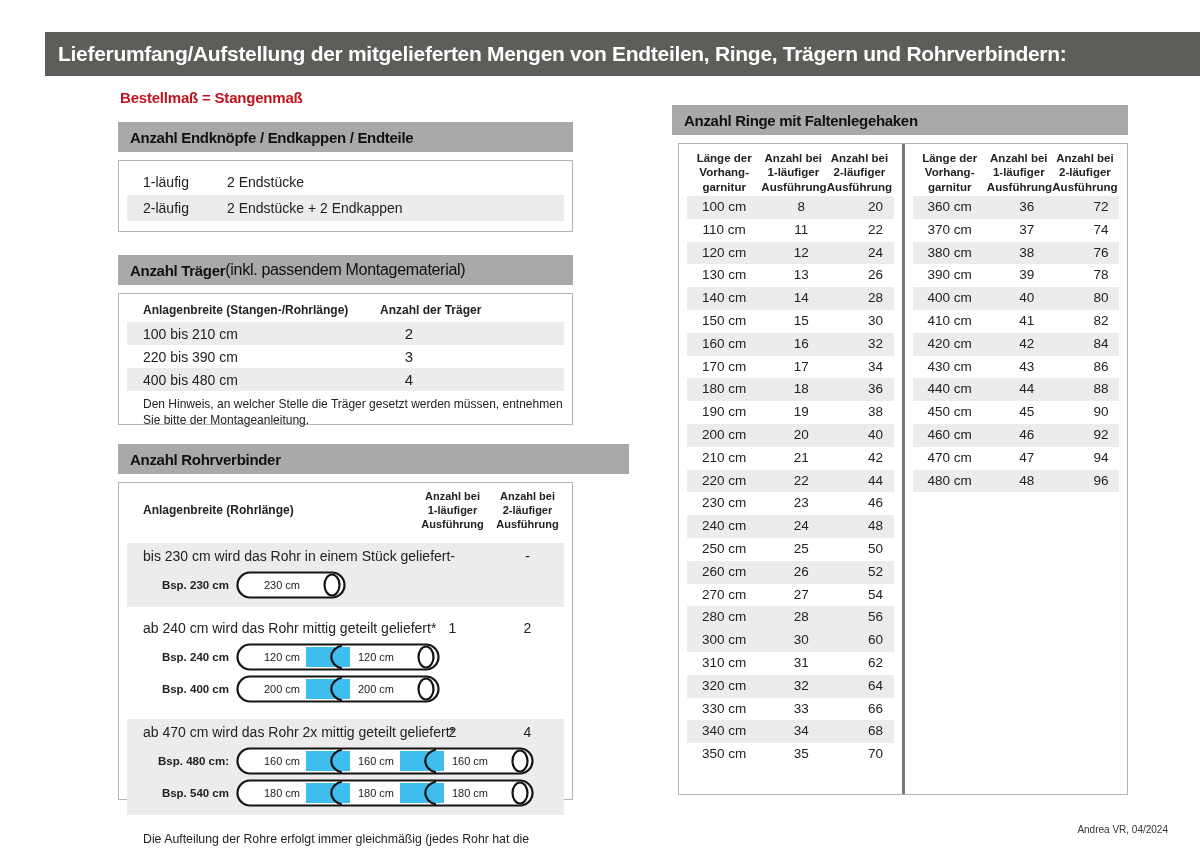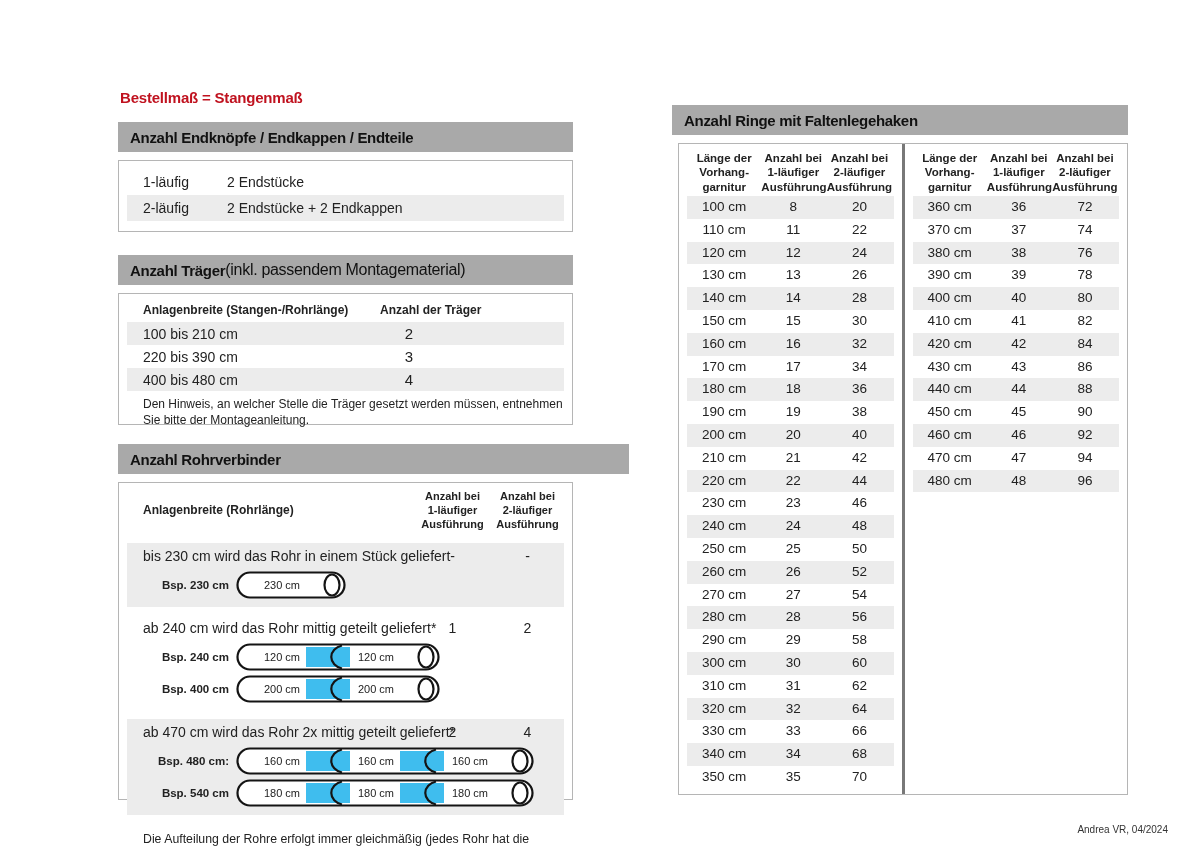--- a/index.html
+++ b/index.html
@@ -52,30 +52,33 @@
   .rod-svg{flex:none;line-height:0;}
   .rohr-note{padding:8px 0 0 24px;font-size:12.3px;line-height:1.35;width:425px;}
   .hl{background:#3fbdee;padding:0 2px;}
   
   .ring-wrap{position:absolute;left:678px;top:143px;width:450px;height:652px;display:flex;
              border:1px solid #b5b5b5;box-sizing:border-box;background:#fff;}
   .ring-tbl{flex:1;}
   .ring-div{width:3px;background:#787878;flex:none;}
   .ring-head{display:grid;grid-template-columns:36% 31% 33%;padding:7px 8px 0 8px;height:45px;}
   .ring-head div{font-size:11.5px;font-weight:bold;text-align:center;white-space:pre-line;line-height:1.25;}
-  .ring-row{display:grid;grid-template-columns:36% 31% 33%;margin:0 8px;height:22.8px;}
+  .ring-row{display:grid;grid-template-columns:36% 31% 33%;margin:0 8px;height:22.8px;gap:8px;}
   .ring-row div{font-size:13.5px;text-align:center;line-height:22.8px;}
   
   .footer{position:absolute;right:32px;bottom:14px;font-size:10px;color:#333;}
 </style>
 </head>
 <body>
 
 <div class="page">
 
+  <div class="topbar">
+    <span class="topbar-title">Lieferumfang/Aufstellung der mitgelieferten Mengen von Endteilen, Ringe, Trägern und Rohrverbindern:</span>
+  </div>
 
   <div class="red-note">Bestellmaß = Stangenmaß</div>
 
   <div class="bar bar-endkappen">
     <span class="bar-title">Anzahl Endknöpfe / Endkappen / Endteile</span>
   </div>
   <div class="box box-endkappen">
       <div class="sr">
         <span class="c1">1-läufig</span>
         <span class="c2">2 Endstücke</span>
@@ -305,25 +308,20 @@
           <div class="ring-row">
             <div>270 cm</div>
             <div>27</div>
             <div>54</div>
           </div>
           <div class="ring-row shade">
             <div>280 cm</div>
             <div>28</div>
             <div>56</div>
           </div>
-          <div class="ring-row">
-            <div>290 cm</div>
-            <div>29</div>
-            <div>58</div>
-          </div>
           <div class="ring-row shade">
             <div>300 cm</div>
             <div>30</div>
             <div>60</div>
           </div>
           <div class="ring-row">
             <div>310 cm</div>
             <div>31</div>
             <div>62</div>
           </div>

